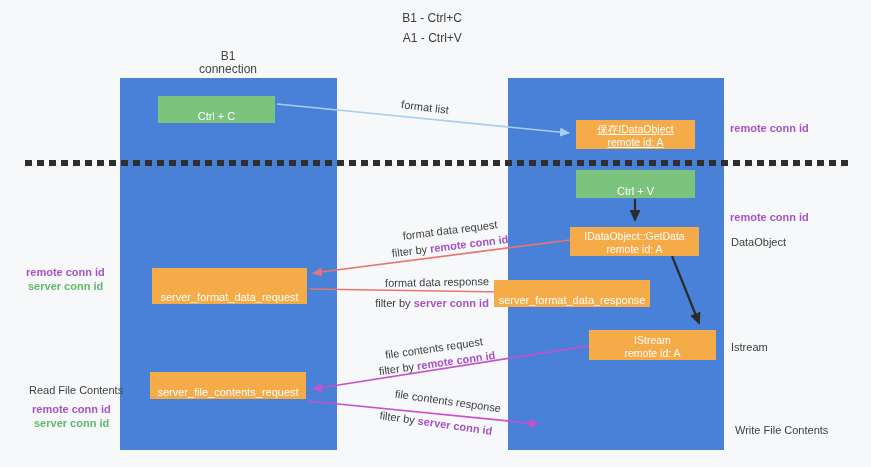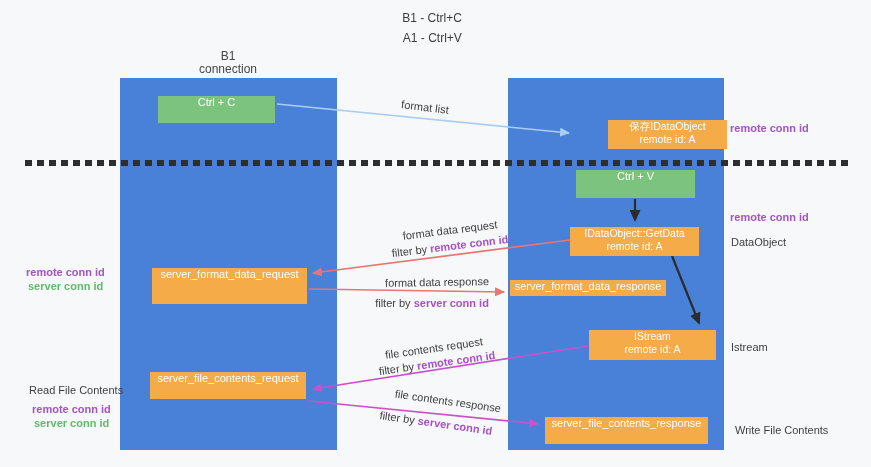--- a/index.html
+++ b/index.html
@@ -35,21 +35,21 @@
   }
   .lifeline.left{left:120px;width:217px;}
   .lifeline.right{left:508px;width:216px;}
   svg.arrows{
     position:absolute;left:0;top:0;
     z-index:2;
   }
   .box{
     position:absolute;z-index:3;
     display:flex;flex-direction:column;
-    align-items:center;justify-content:flex-start;
+    align-items:center;justify-content:flex-end;
     color:#fff;text-align:center;
     font-size:11px;line-height:13px;
     white-space:nowrap;
   }
   .box.orange{background:#f6ab49;}
   .box.green{background:#7cc47d;}
   .box .l2{font-size:10.5px;}
   .alabel{
     position:absolute;z-index:3;
     font-size:11px;color:#3e3e3e;
@@ -115,54 +115,51 @@
 
     <line x1="588" y1="346" x2="313" y2="389" stroke="#cb50cb" stroke-width="1.7" marker-end="url(#ah-mag)"></line>
 
     <line x1="308" y1="401" x2="538" y2="424" stroke="#cb50cb" stroke-width="1.7" marker-end="url(#ah-mag)"></line>
   </svg>
 
   <div class="box green" style="left:158px;top:96px;width:117px;height:27px;">
     <div>Ctrl + C</div>
   </div>
 
-  <div class="box orange" style="left:608px;top:120px;width:119px;height:29px;">
+  <div class="box orange" style="left:576px;top:120px;width:119px;height:29px;text-decoration:underline;">
     <div class="l2">保存IDataObject</div>
     <div class="l2">remote id: A</div>
   </div>
 
   <div class="box green" style="left:576px;top:170px;width:119px;height:28px;">
     <div>Ctrl + V</div>
   </div>
 
   <div class="box orange" style="left:570px;top:227px;width:129px;height:29px;">
     <div class="l2">IDataObject::GetData</div>
     <div class="l2">remote id: A</div>
   </div>
 
   <div class="box orange" style="left:152px;top:268px;width:155px;height:36px;">
     <div>server_format_data_request</div>
   </div>
 
-  <div class="box orange" style="left:510px;top:280px;width:156px;height:16px;">
+  <div class="box orange" style="left:494px;top:280px;width:156px;height:27px;">
     <div>server_format_data_response</div>
   </div>
 
   <div class="box orange" style="left:589px;top:330px;width:127px;height:30px;">
     <div class="l2">IStream</div>
     <div class="l2">remote id: A</div>
   </div>
 
   <div class="box orange" style="left:150px;top:372px;width:156px;height:27px;">
     <div>server_file_contents_request</div>
   </div>
 
-  <div class="box orange" style="left:545px;top:417px;width:163px;height:27px;">
-    <div>server_file_contents_response</div>
-  </div>
 
   <div class="alabel" style="left:425px;top:107px;transform:translate(-50%,-50%) rotate(7deg);">format list</div>
 
   <div class="alabel" style="left:450px;top:230px;transform:translate(-50%,-50%) rotate(-7deg);">format data request</div>
   <div class="alabel" style="left:450px;top:246px;transform:translate(-50%,-50%) rotate(-7deg);">
     <span>filter by </span><span class="purple">remote conn id</span>
   </div>
 
   <div class="alabel" style="left:437px;top:282px;transform:translate(-50%,-50%) rotate(-1deg);">format data response</div>
   <div class="alabel" style="left:432px;top:303px;transform:translate(-50%,-50%);">

